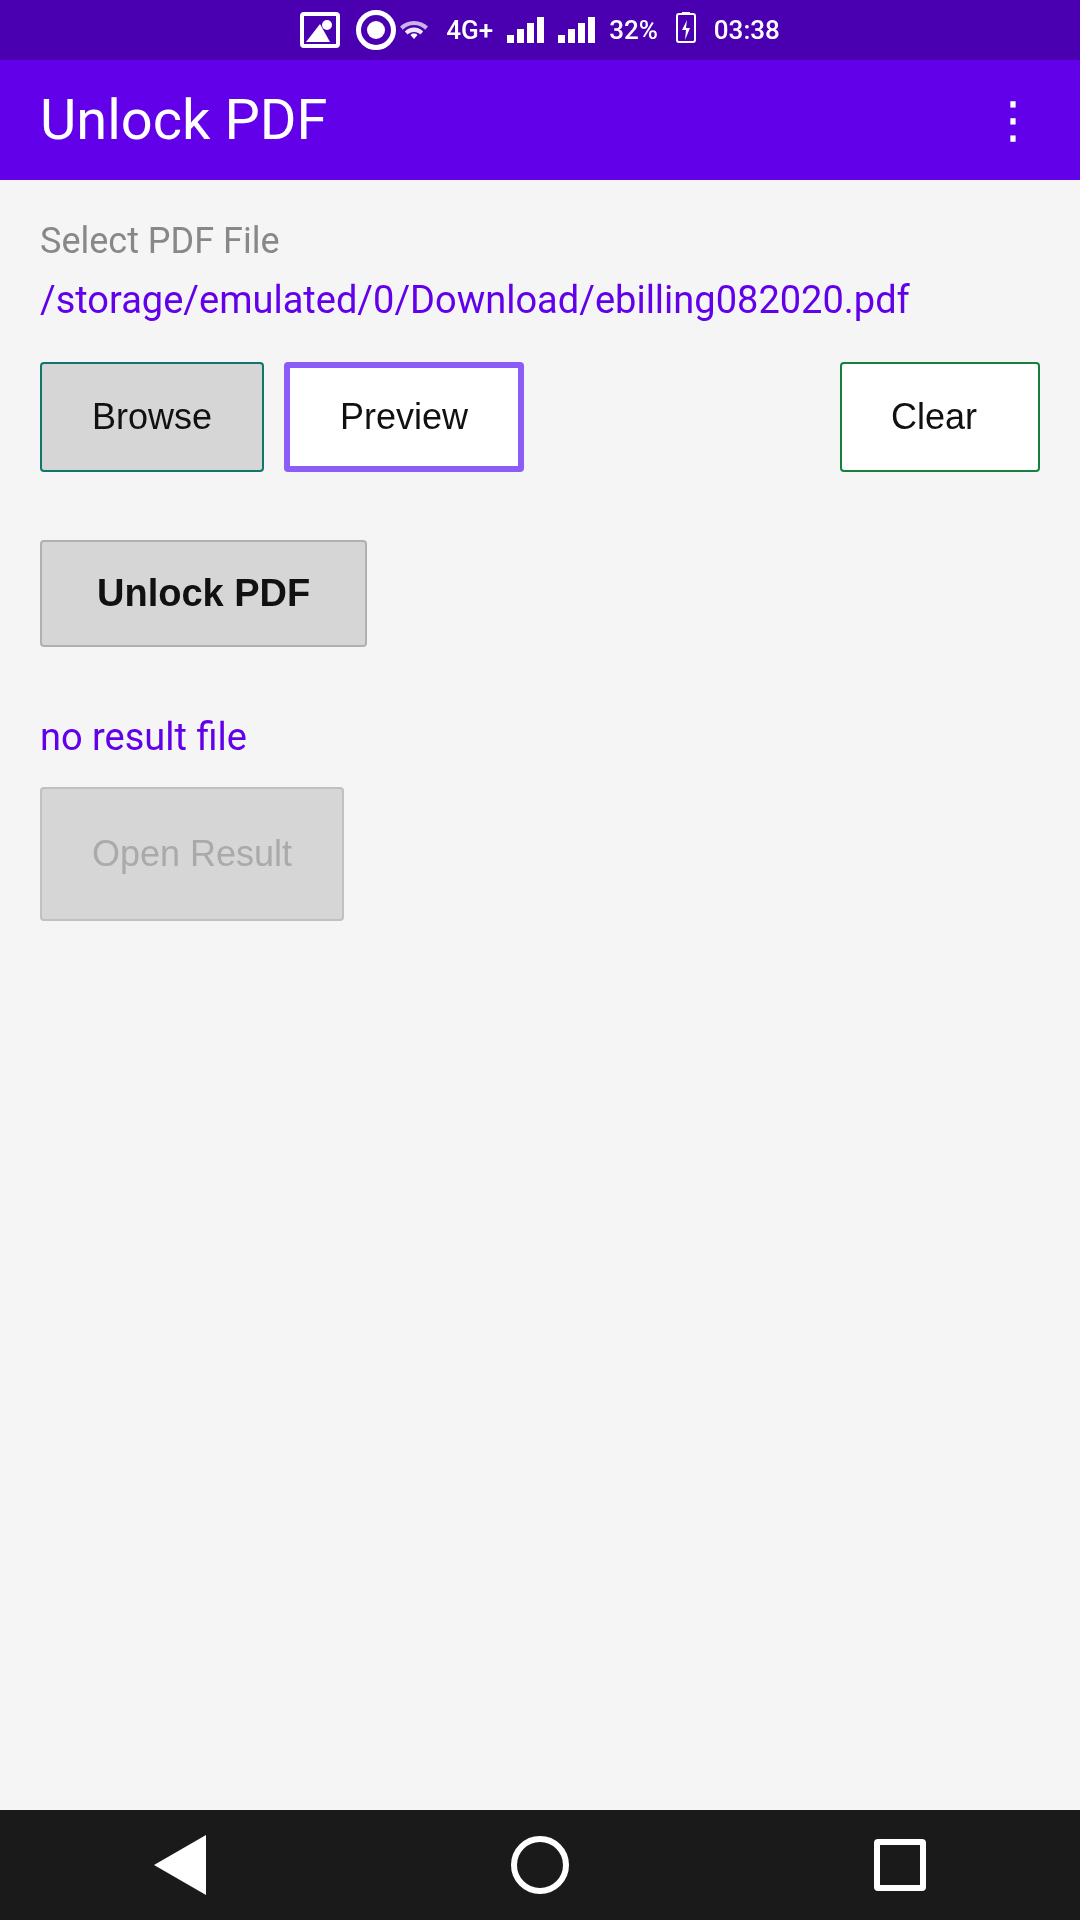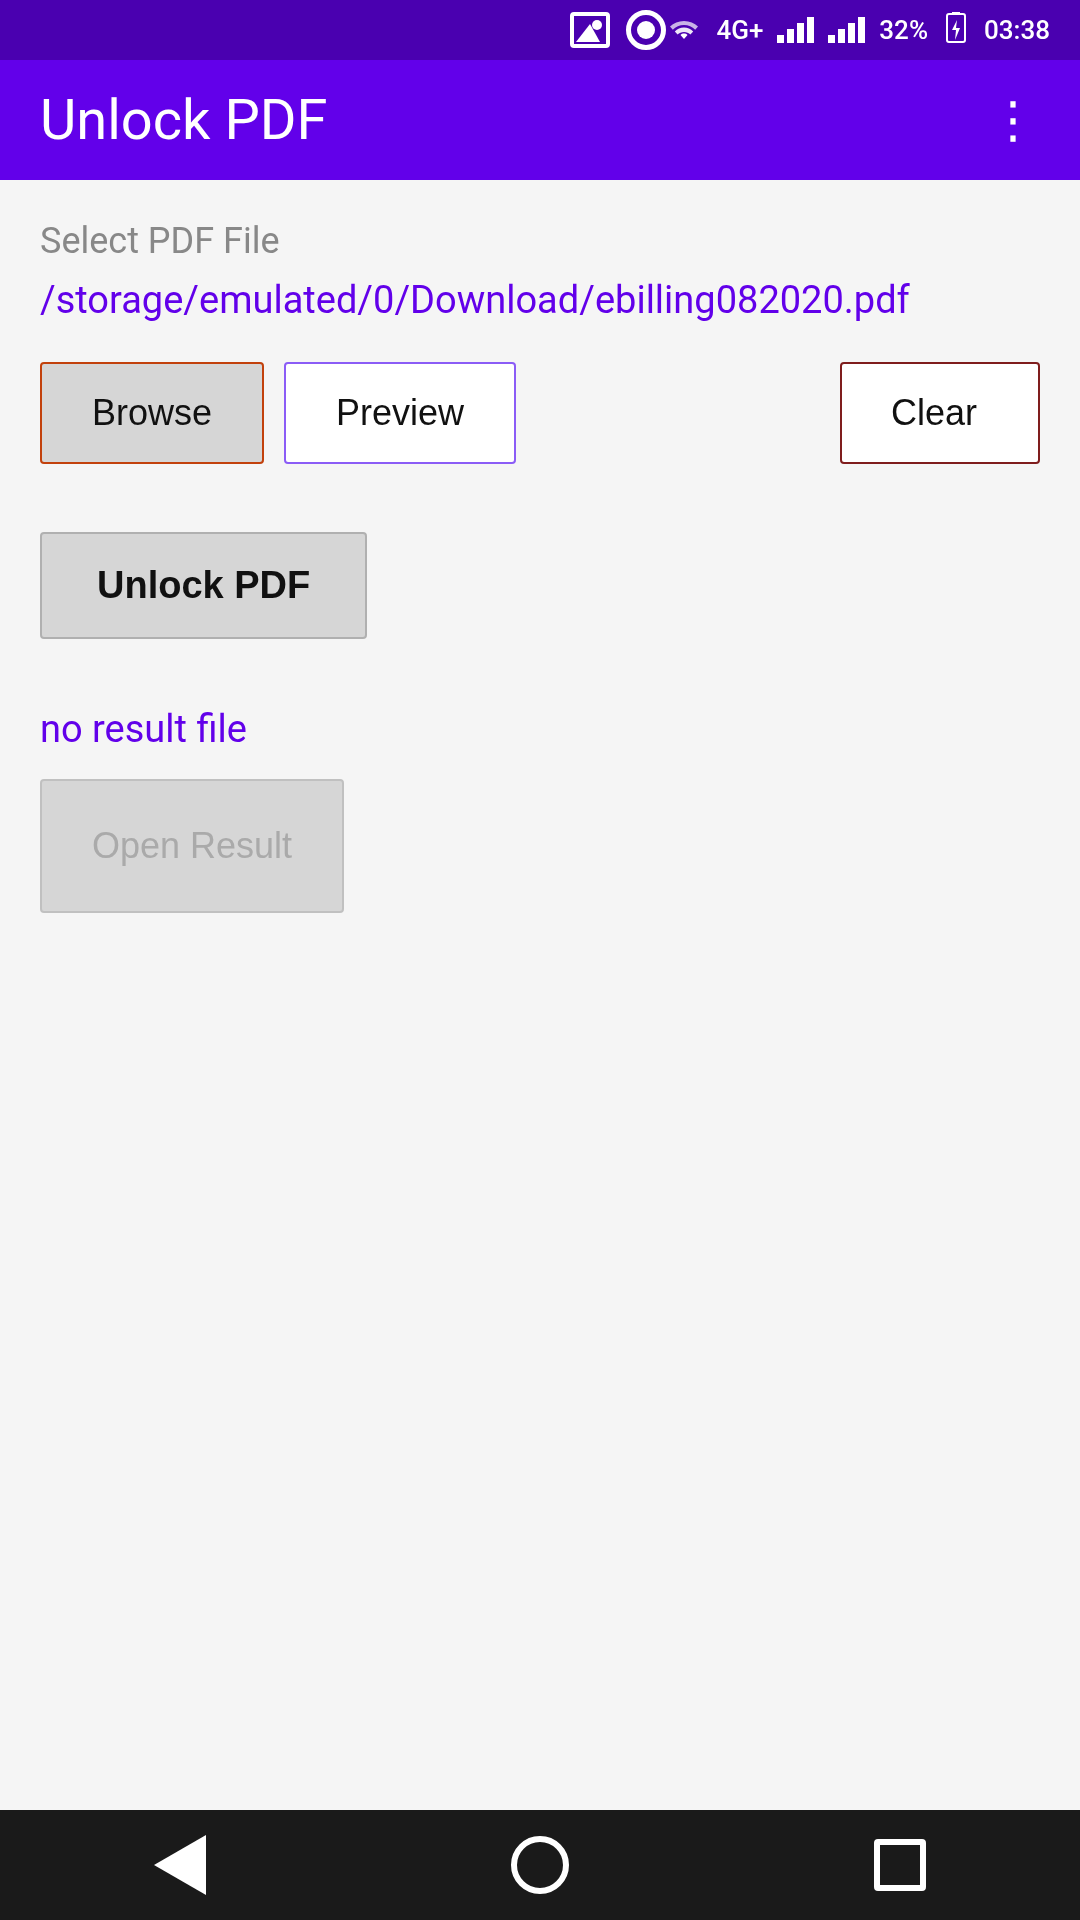--- a/index.html
+++ b/index.html
@@ -18,21 +18,21 @@
       flex-direction: column;
       overflow: hidden;
     }
 
     
     .status-bar {
       background: #4a00b0;
       height: 60px;
       display: flex;
       align-items: center;
-      justify-content: flex-end;
+      justify-content: center;
       padding: 0 30px;
       flex-shrink: 0;
     }
 
     .status-bar-left {
       display: flex;
       align-items: center;
       gap: 16px;
     }
 
@@ -108,31 +108,31 @@
       background: #e0e0e0;
       cursor: pointer;
       border-radius: 4px;
       color: #111;
       min-width: 200px;
       text-align: center;
     }
 
     .btn-browse {
       background: #d6d6d6;
-      border: 2px solid #c2410c;
+      border: 2px solid #0f766e;
     }
 
     .btn-preview {
       background: #fff;
-      border: 2px solid #8b5cf6;
+      border: 6px solid #8b5cf6;
     }
 
     .btn-clear {
       background: #fff;
-      border: 2px solid #7f1d1d;
+      border: 2px solid #15803d;
       margin-left: auto;
       padding-left: 38px;
     }
 
     .set-unlock-section {
       margin-bottom: 60px;
     }
 
     .btn-unlock-pdf {
       background: #d6d6d6;

